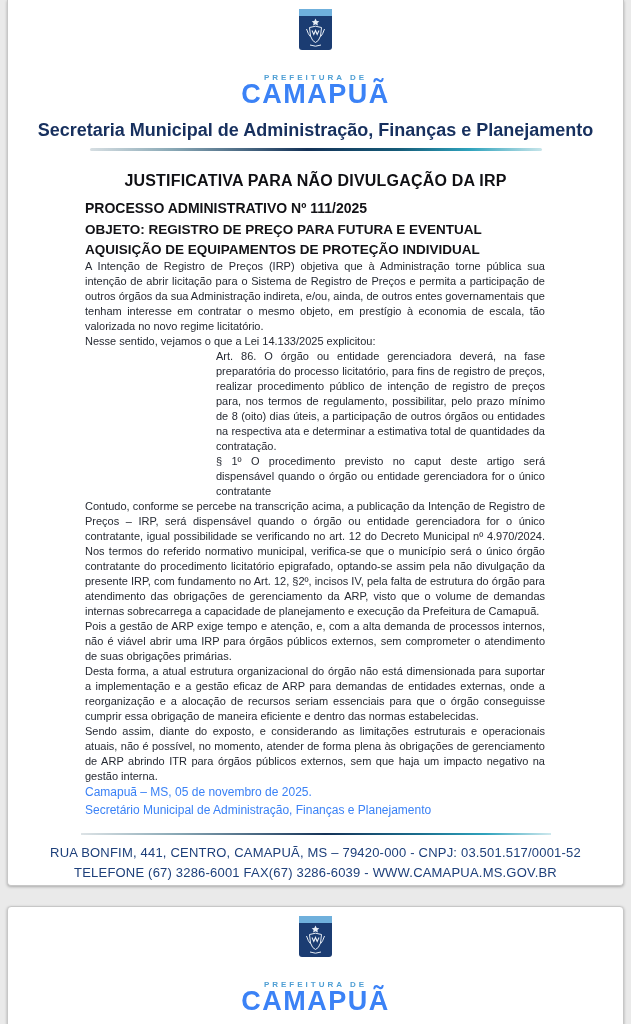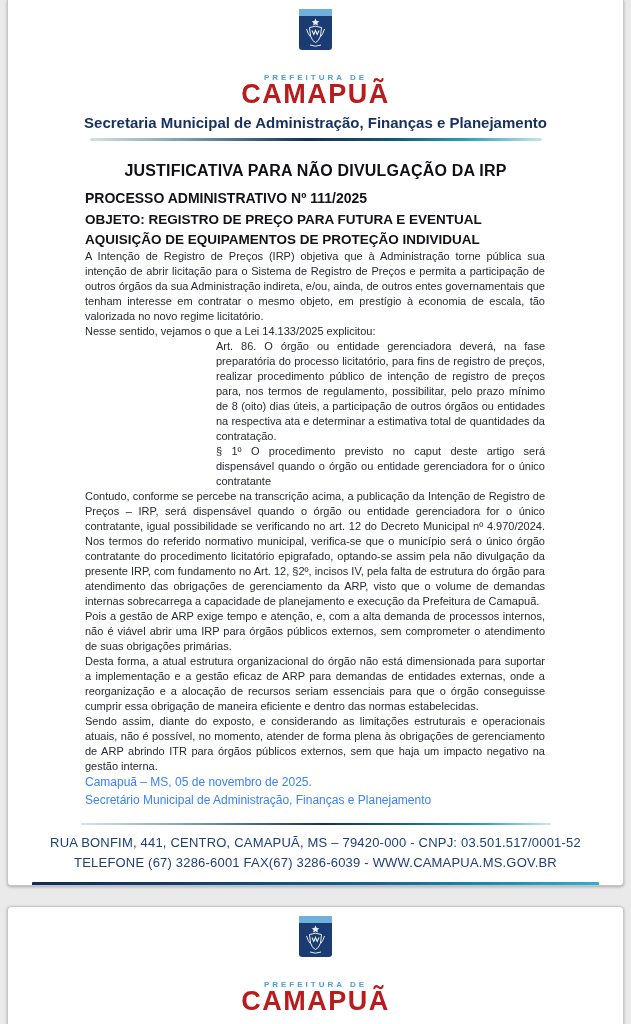--- a/index.html
+++ b/index.html
@@ -34,27 +34,27 @@
   .crest-wrap { line-height: 0; }
   .brand-pretitle {
     font-size: 8px; font-weight: bold;
     letter-spacing: 3px;
     color: #4f9fd4;
     margin-top: 20px;
   }
   .brand-name {
     font-size: 27px; font-weight: bold;
     letter-spacing: 1.5px;
-    color: #b91c1c;
+    color: #3b82f6;
     line-height: 0.95;
   }
   .brand-dept {
-    font-size: 15px; font-weight: bold;
+    font-size: 18px; font-weight: bold;
     color: #17305e;
-    margin-top: 6px;
+    margin-top: 12px;
   }
   .header-rule {
     height: 3px;
     width: 452px;
     margin: 7px auto 0;
     border-radius: 2px;
     background: linear-gradient(90deg,
       #d6dee2 0%, #8aa9b6 18%, #143257 48%, #155a77 68%, #2fa3bd 84%, #c7e5ea 100%);
   }
   

